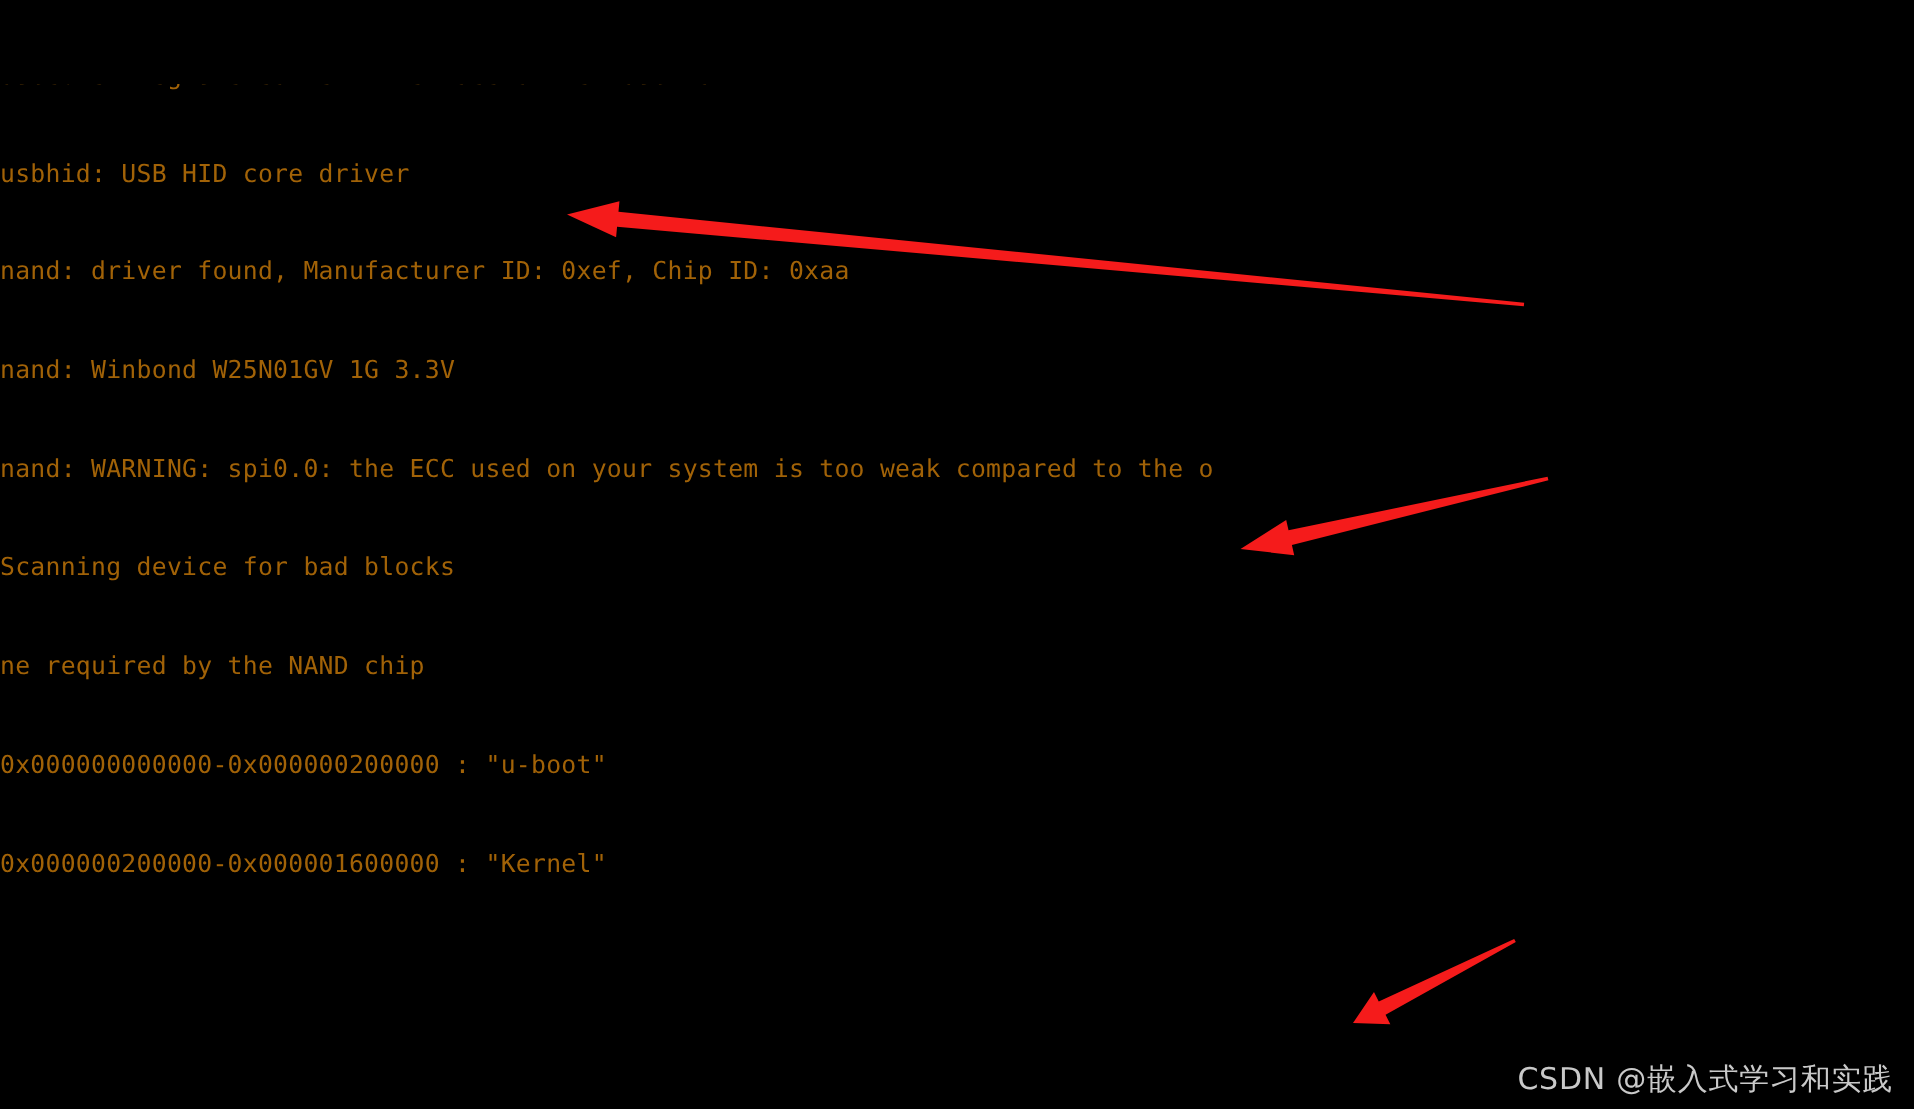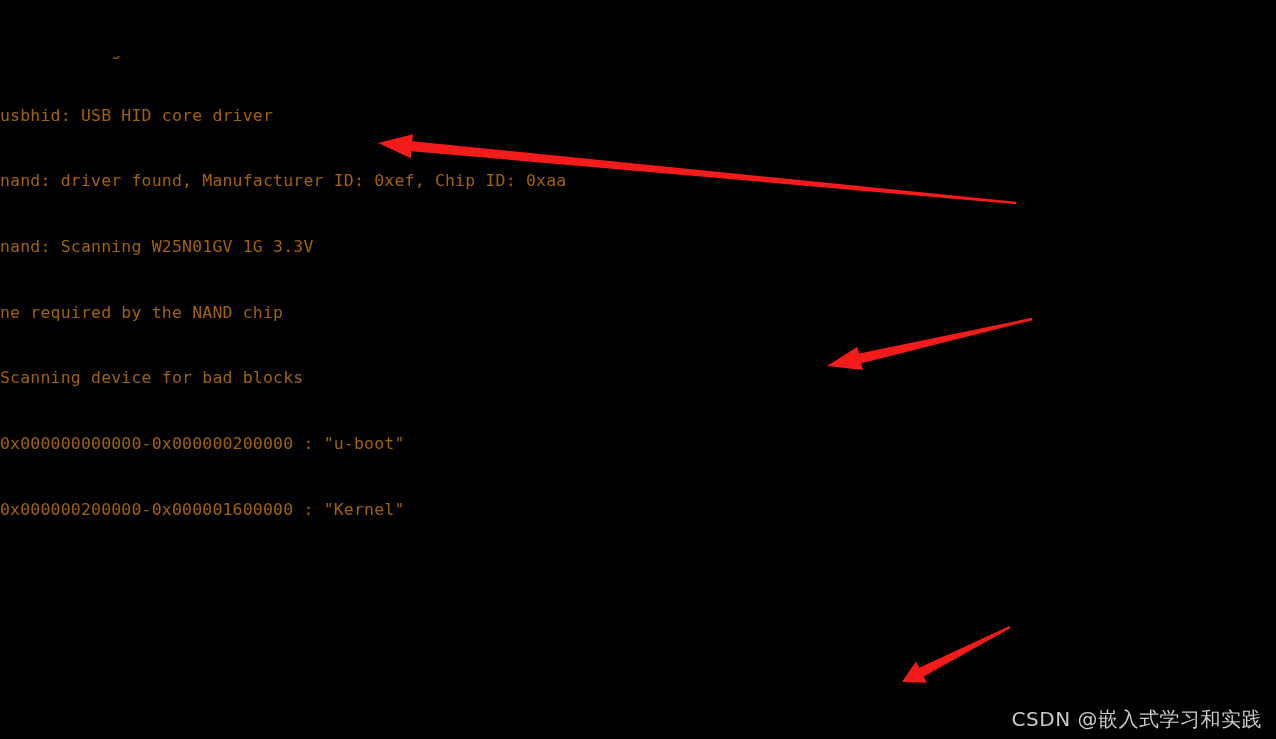--- a/index.html
+++ b/index.html
@@ -66,23 +66,24 @@
 </style>
 </head>
 <body>
 
 <div id="screen">
 
   <div id="console">
     <div class="clipped-top"><span>usbcore: registered new interface driver usbhid</span></div>
     <div class="line">usbhid: USB HID core driver</div>
     <div class="line">nand: driver found, Manufacturer ID: 0xef, Chip ID: 0xaa</div>
-    <div class="line">nand: Scanning W25N01GV 1G 3.3V</div>
+    <div class="line">nand: Winbond W25N01GV 1G 3.3V</div>
+    <div class="line">nand: WARNING: spi0.0: the ECC used on your system is too weak compared to the o</div>
+    <div class="line">Scanning device for bad blocks</div>
     <div class="line">ne required by the NAND chip</div>
-    <div class="line">Scanning device for bad blocks</div>
     <div class="line">0x000000000000-0x000000200000 : "u-boot"</div>
     <div class="line">0x000000200000-0x000001600000 : "Kernel"</div>
     
     
     
     
     
     
     
     

